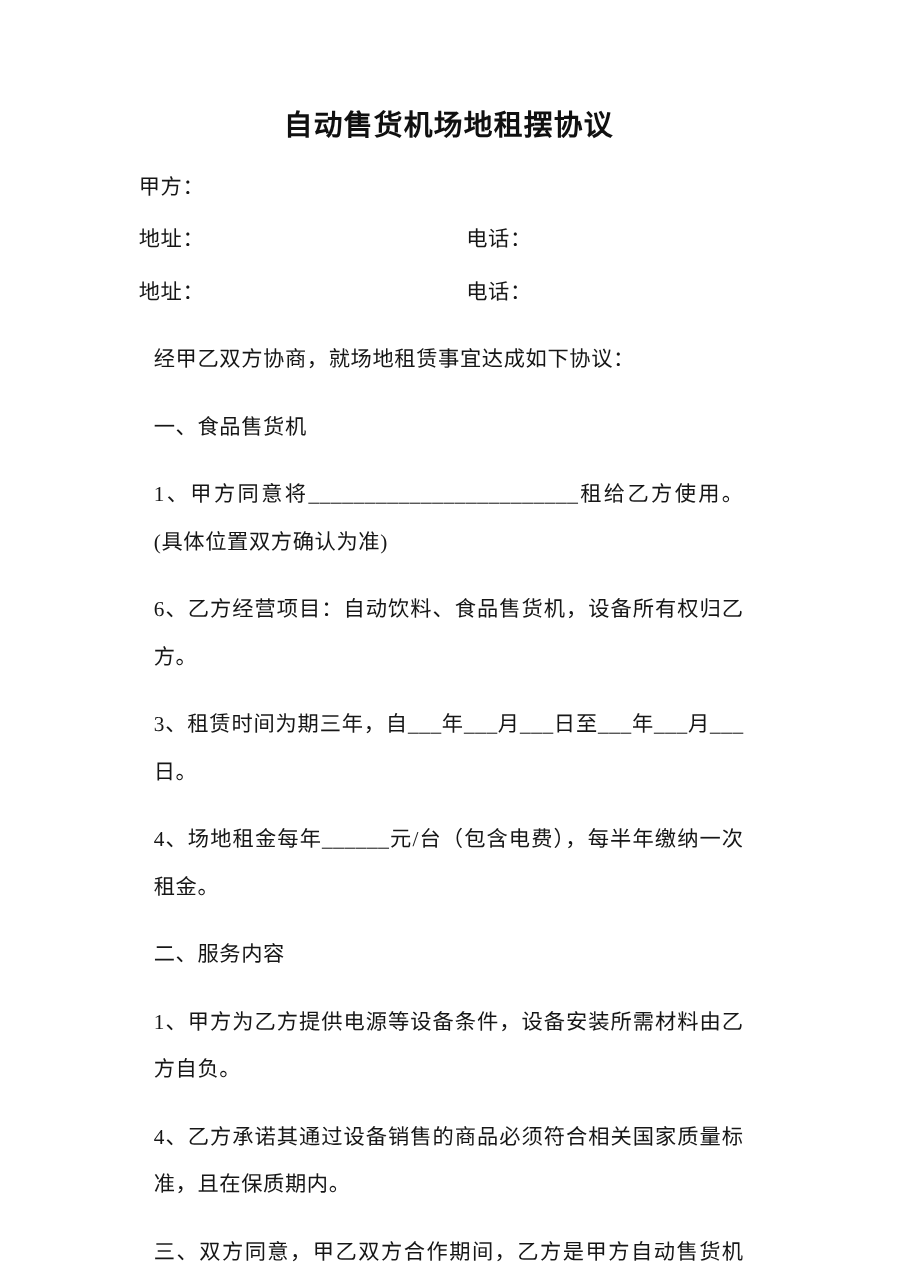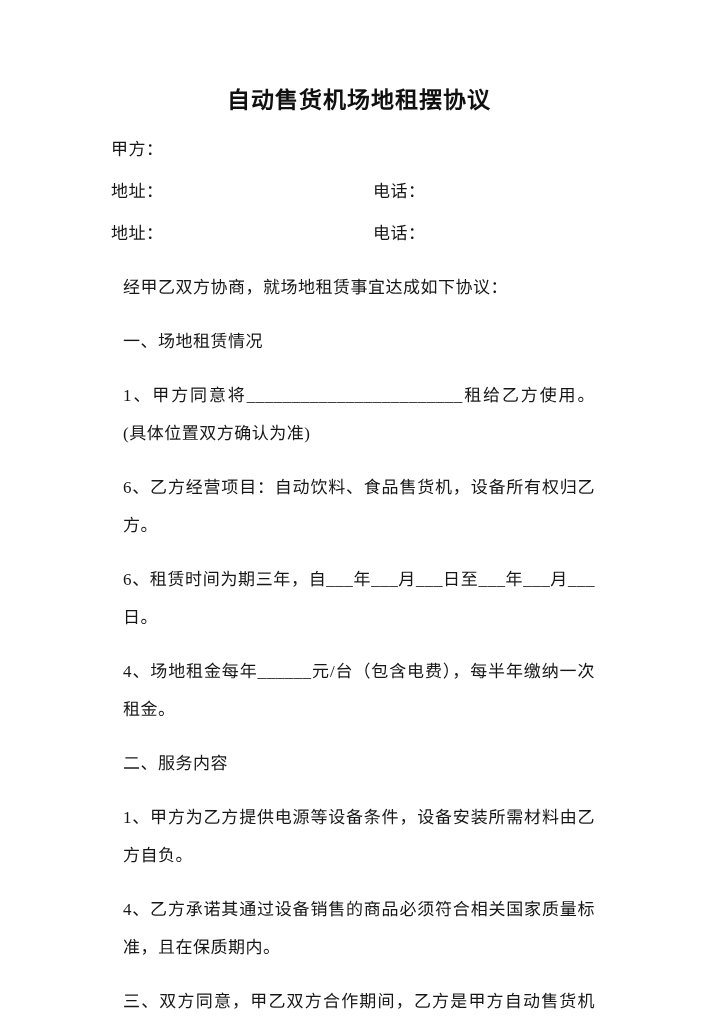--- a/index.html
+++ b/index.html
@@ -68,27 +68,27 @@
   </div>
 
 
   <div class="line">
     <span>地址：</span><span></span>
     <span class="phone-label"><span>电话：</span><span></span></span>
   </div>
 
   <p class="para">经甲乙双方协商，就场地租赁事宜达成如下协议：</p>
 
-  <p class="para">一、场地租赁情况</p>
+  <p class="para">一、食品售货机</p>
 
   <p class="para">1、甲方同意将________________________租给乙方使用。(具体位置双方确认为准)</p>
 
   <p class="para">6、乙方经营项目：自动饮料、食品售货机，设备所有权归乙方。</p>
 
-  <p class="para">6、租赁时间为期三年，自___年___月___日至___年___月___日。</p>
+  <p class="para">3、租赁时间为期三年，自___年___月___日至___年___月___日。</p>
 
   <p class="para">4、场地租金每年______元/台（包含电费），每半年缴纳一次租金。</p>
 
   <p class="para">二、服务内容</p>
 
   <p class="para">1、甲方为乙方提供电源等设备条件，设备安装所需材料由乙方自负。</p>
 
 
 
   <p class="para">4、乙方承诺其通过设备销售的商品必须符合相关国家质量标准，且在保质期内。</p>

